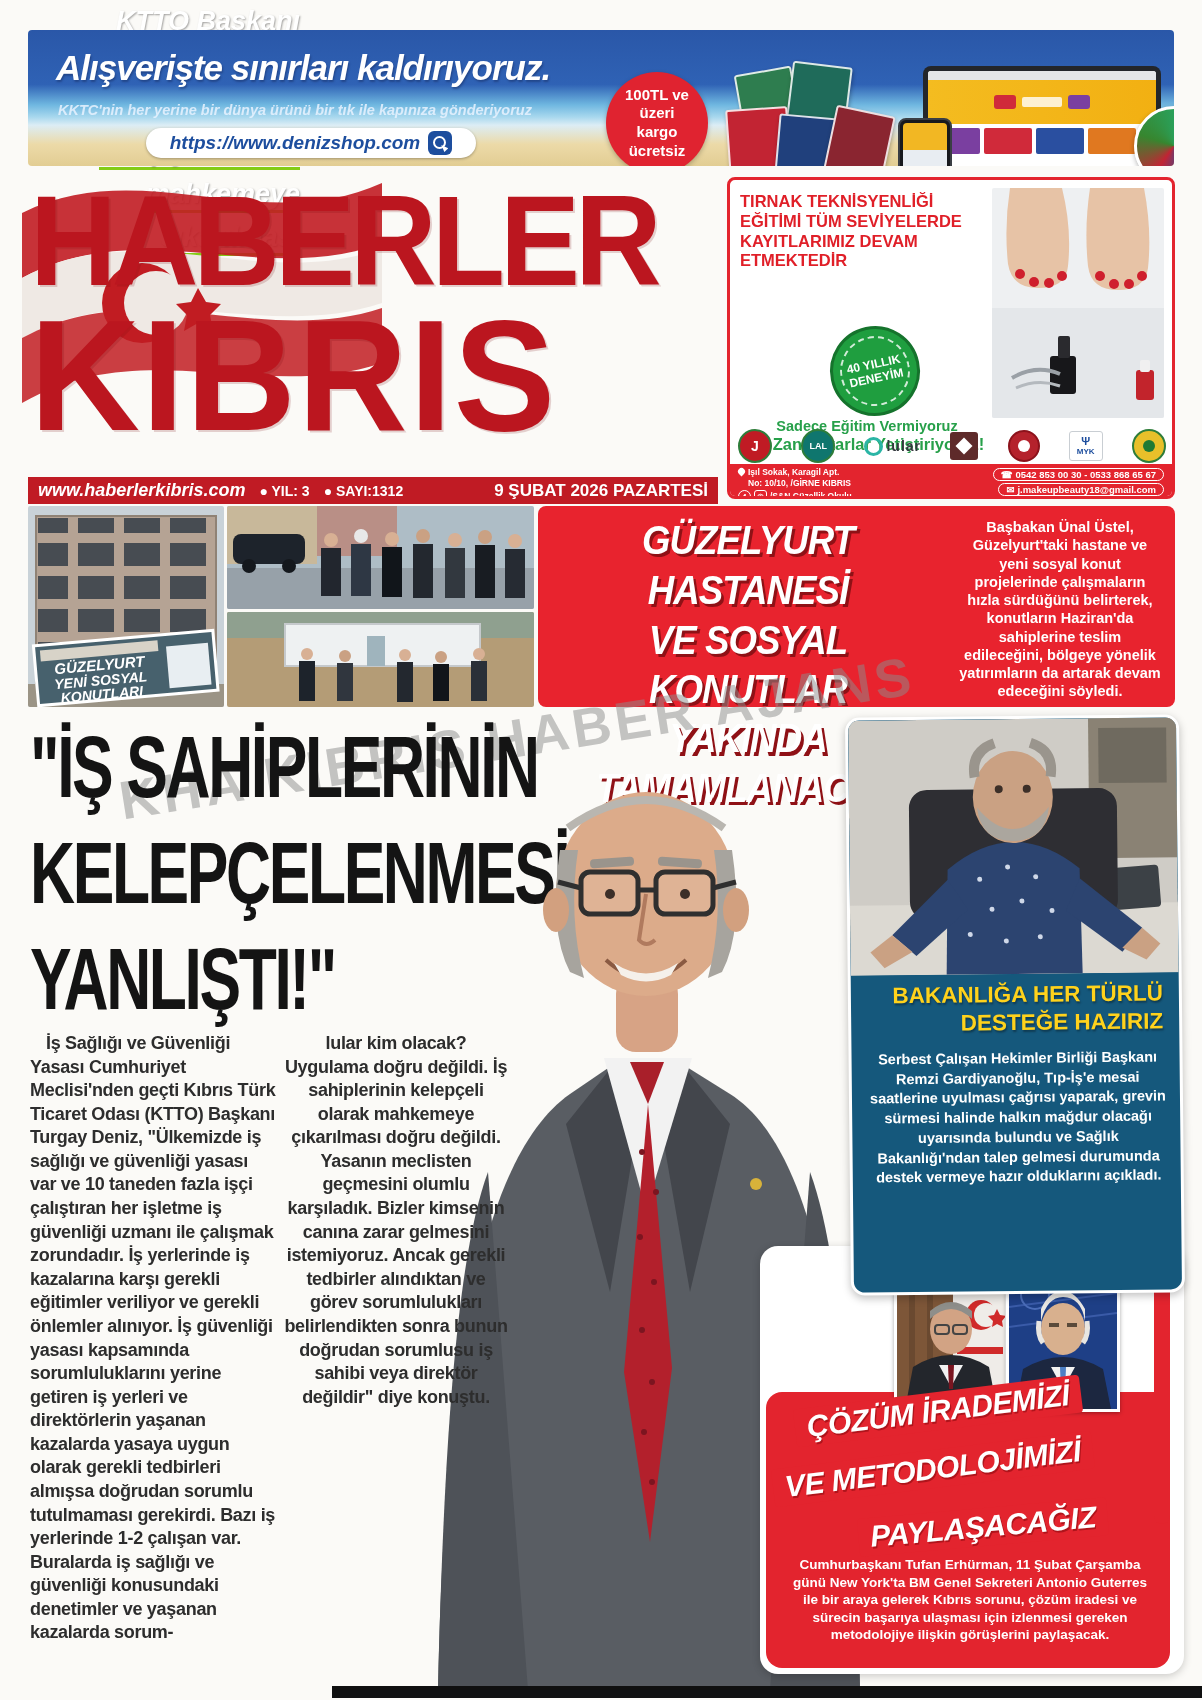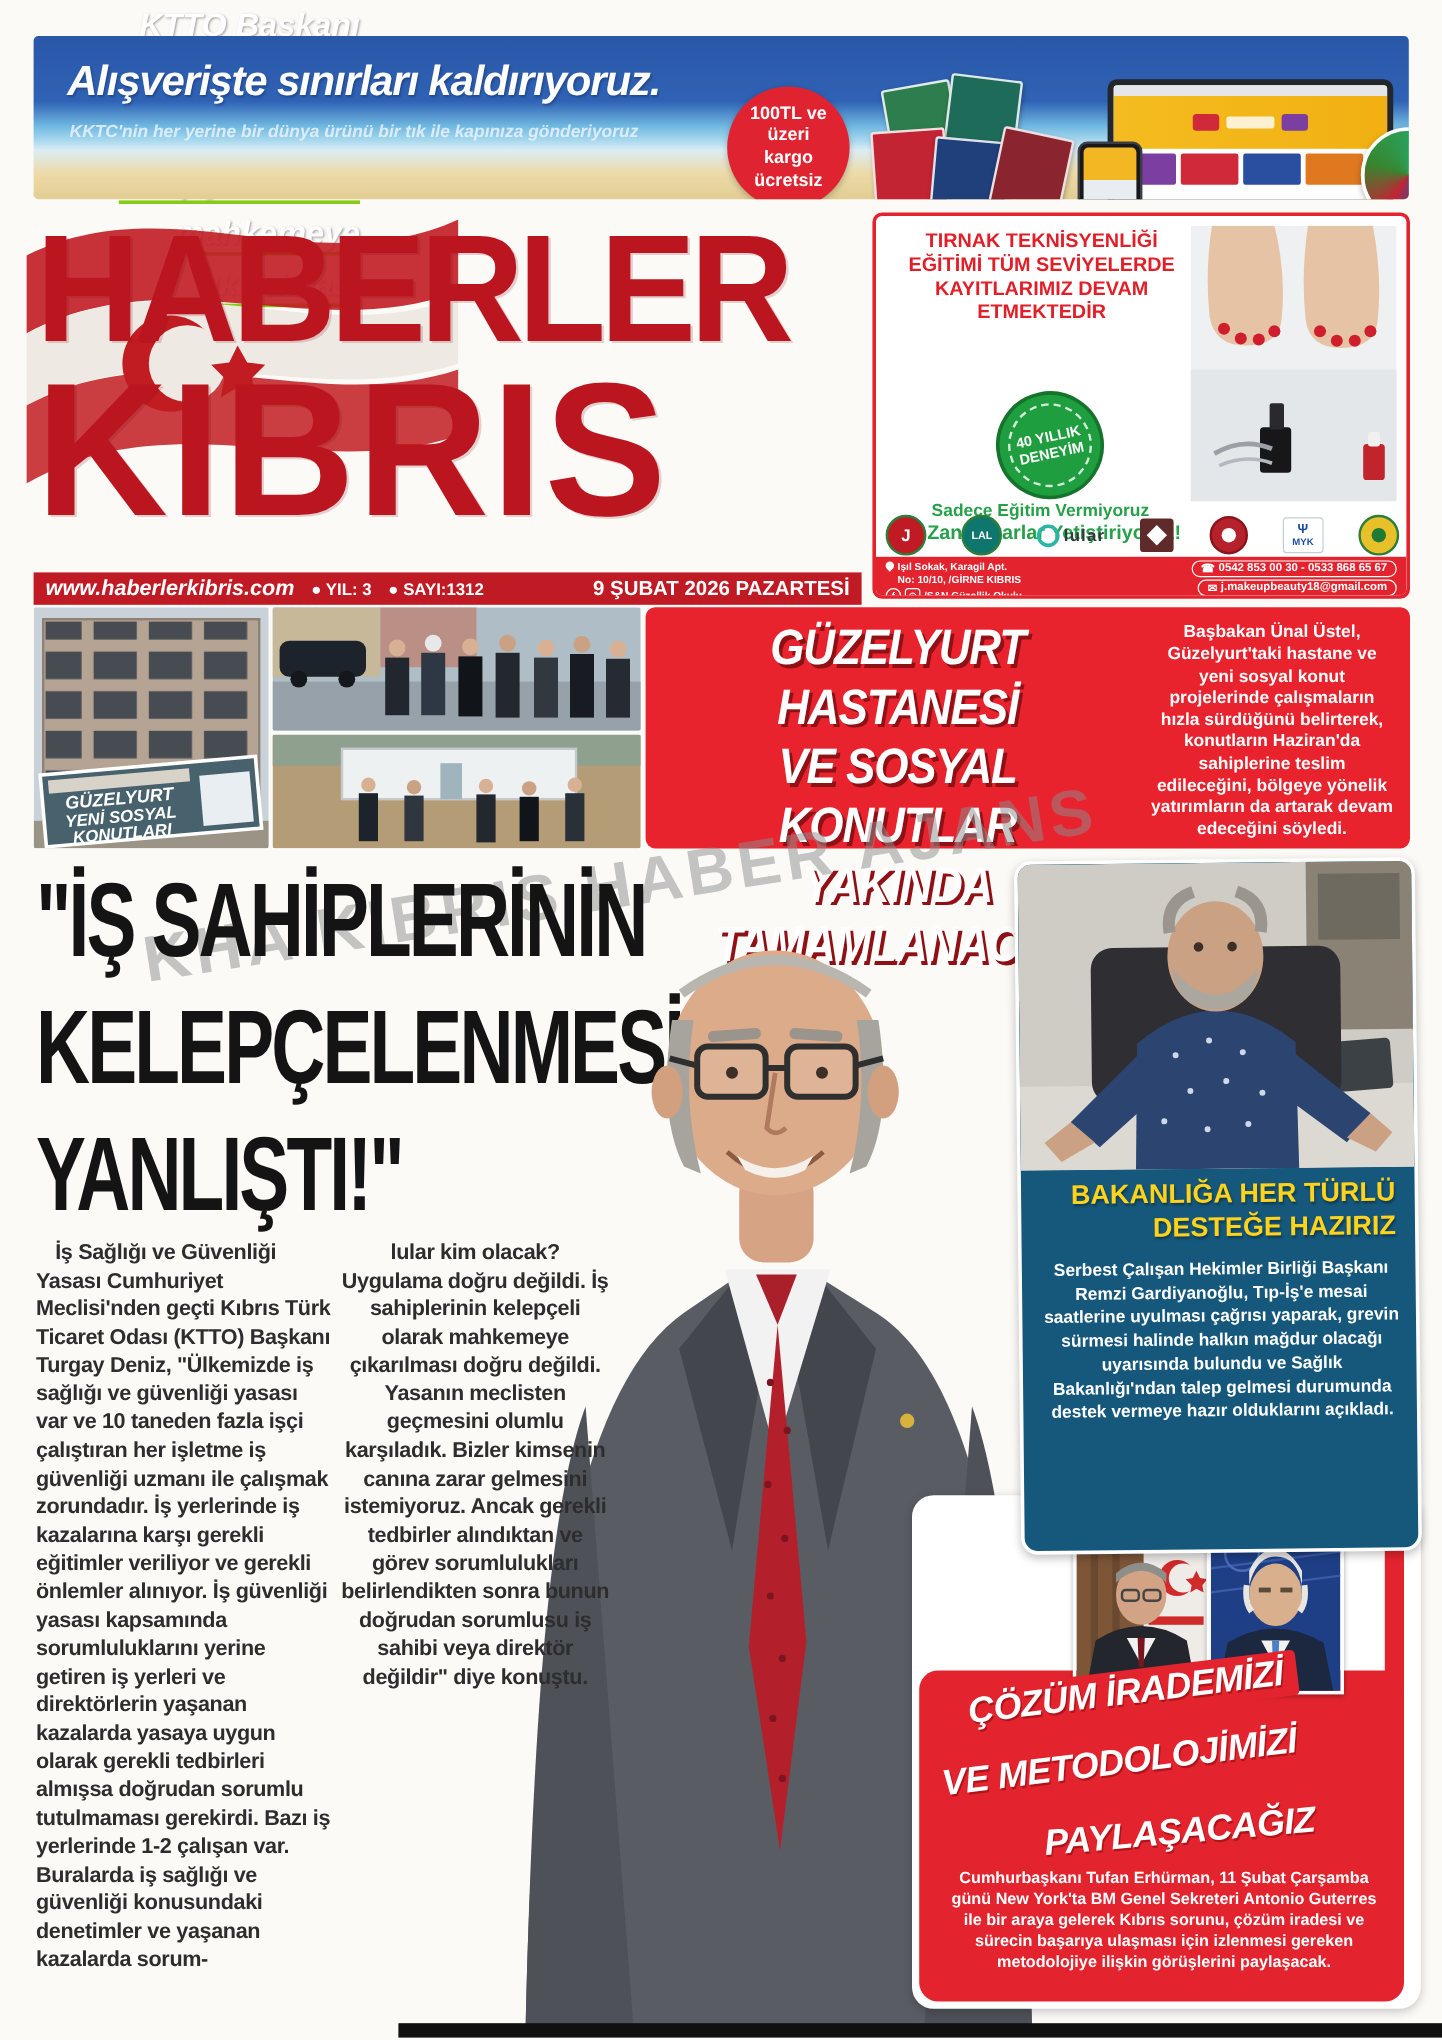--- a/index.html
+++ b/index.html
@@ -44,21 +44,21 @@
   #mast1{left:30px;top:180px;font-size:120px;letter-spacing:-5px;transform:scale(1,1.06);transform-origin:left top;}
   #mast2{left:30px;top:300px;font-size:152px;letter-spacing:2px;transform:scale(1,1.04);transform-origin:left top;}
   #mast-strip{left:28px;top:477px;width:690px;height:27px;background:#c01b24;color:#fff;
     display:flex;align-items:center;gap:14px;padding:0 10px;box-sizing:border-box;}
   #mast-strip .site{font-size:18px;font-weight:900;font-style:italic;}
   #mast-strip .meta{font-size:14px;font-weight:bold;}
   #mast-strip .date{margin-left:auto;font-size:17px;font-weight:700;}
   
   #nail-ad{left:727px;top:177px;width:448px;height:322px;background:#fff;border:3px solid #e3242e;
     border-radius:8px;box-sizing:border-box;overflow:hidden;}
-  .nail-head{left:10px;top:12px;width:256px;text-align:center;color:#e01f28;font-weight:900;
+  .nail-head{left:10px;top:12px;width:256px;color:#e01f28;font-weight:900;
     font-size:16.5px;line-height:1.2;}
   .stamp{left:100px;top:146px;width:84px;height:84px;border-radius:50%;background:#1f9e3f;
     border:3px solid #15732c;transform:rotate(-12deg);display:flex;align-items:center;justify-content:center;
     text-align:center;color:#fff;font-weight:900;font-size:12px;line-height:1.2;}
   .stamp div{border:2px dashed rgba(255,255,255,.8);border-radius:50%;width:66px;height:66px;
     display:flex;align-items:center;justify-content:center;}
   .slogan{left:14px;top:238px;width:246px;text-align:center;color:#27a04a;line-height:1.2;}
   .slogan .s1{font-size:14.5px;font-weight:bold;}
   .slogan .s2{font-size:16.5px;font-weight:900;}
   .logo-row{left:8px;top:250px;width:428px;height:32px;display:flex;align-items:center;justify-content:space-between;}
@@ -115,20 +115,27 @@
   #footer-bar{left:332px;top:1686px;width:870px;height:12px;background:#101010;z-index:7;}
 </style>
 </head>
 <body>
 
 <div id="page">
 
   <div id="banner" class="abs">
     <div class="abs banner-head">Alışverişte sınırları kaldırıyoruz.</div>
     <div class="abs banner-sub">KKTC'nin her yerine bir dünya ürünü  bir tık ile kapınıza gönderiyoruz</div>
+    <div class="abs url-pill">
+      <span class="txt">https://www.denizshop.com</span>
+      <span class="mag">
+          <i></i>
+          <b></b>
+        </span>
+    </div>
     <div class="abs badge-circ">
       <div>100TL ve üzeri kargo ücretsiz</div>
     </div>
 
     <div class="abs prod" style="left:712px;top:40px;width:54px;height:74px;background:#2e7d4f;transform:rotate(-10deg);"></div>
     <div class="abs prod" style="left:760px;top:34px;width:56px;height:78px;background:#1f6b5a;transform:rotate(7deg);"></div>
     <div class="abs prod" style="left:700px;top:78px;width:58px;height:80px;background:#c22433;transform:rotate(-4deg);"></div>
     <div class="abs prod" style="left:748px;top:86px;width:60px;height:78px;background:#20407c;transform:rotate(5deg);"></div>
     <div class="abs prod" style="left:800px;top:80px;width:56px;height:76px;background:#8a2530;transform:rotate(12deg);"></div>
 

